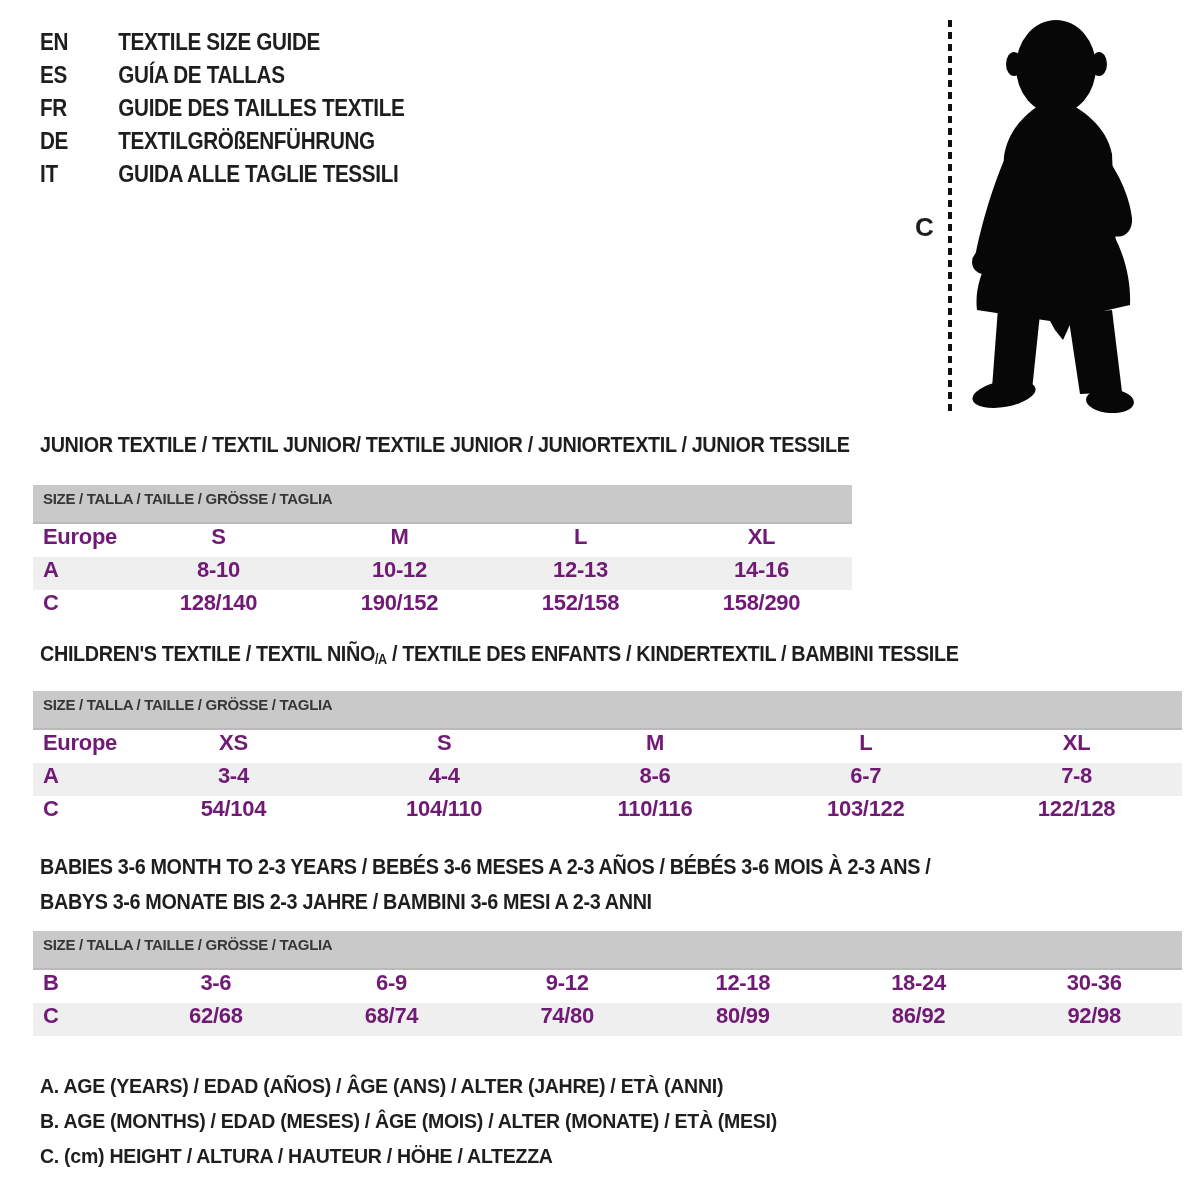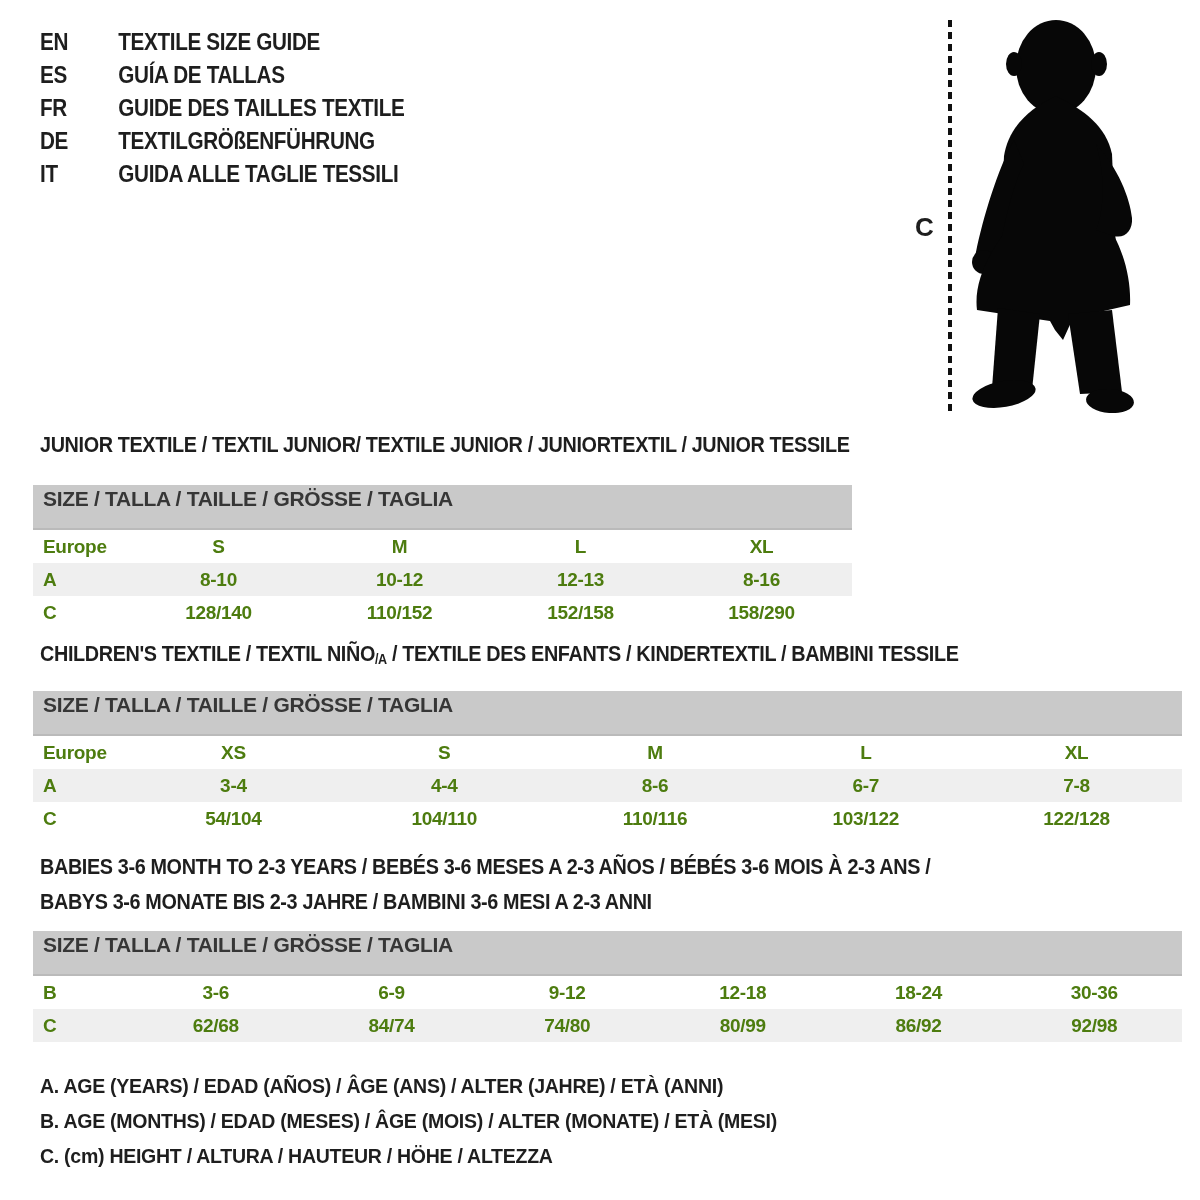--- a/index.html
+++ b/index.html
@@ -36,29 +36,29 @@
   #babies-title   { top:849px; line-height:35px; }
   .sub { font-size:14px; vertical-align:-3px; }
 
   
   .size-table { position:absolute; left:33px; }
   #junior-table   { top:485px; width:819px; }
   #children-table { top:691px; width:1149px; }
   #babies-table   { top:931px; width:1149px; }
 
   .thead {
-    height:45px; line-height:27px; background:#c9c9c9;
+    height:39px; line-height:27px; background:#c9c9c9;
     border-bottom:2px solid #bababa;
     padding-left:10px; box-sizing:border-box;
-    font-size:21px; font-weight:bold; color:#363636; letter-spacing:-0.3px;
+    font-size:15px; font-weight:bold; color:#363636; letter-spacing:-0.3px;
     white-space:nowrap; overflow:hidden;
   }
   .trow {
-    display:flex; height:33px; align-items:center;
-    font-size:19px; font-weight:bold; letter-spacing:-0.3px; color:#4d7c0f;
+    display:flex; height:33px; align-items:flex-start;
+    font-size:22px; font-weight:bold; letter-spacing:-0.3px; color:#701a75;
   }
   .trow.stripe { background:#efefef; }
   .tlabel { width:95px; padding-left:10px; box-sizing:border-box; }
   .tcell { flex:1; text-align:center; }
 
   
   .legend {
     position:absolute; left:40px; top:1068px;
     font-size:21px; font-weight:bold; line-height:35px; letter-spacing:-0.3px;
     transform:scaleX(.93); transform-origin:left top; white-space:nowrap;
@@ -117,26 +117,26 @@
     <div class="tcell">S</div>
     <div class="tcell">M</div>
     <div class="tcell">L</div>
     <div class="tcell">XL</div>
   </div>
   <div class="trow stripe">
     <div class="tlabel">A</div>
     <div class="tcell">8-10</div>
     <div class="tcell">10-12</div>
     <div class="tcell">12-13</div>
-    <div class="tcell">8-16</div>
+    <div class="tcell">14-16</div>
   </div>
   <div class="trow">
     <div class="tlabel">C</div>
     <div class="tcell">128/140</div>
-    <div class="tcell">110/152</div>
+    <div class="tcell">190/152</div>
     <div class="tcell">152/158</div>
     <div class="tcell">158/290</div>
   </div>
 </div>
 
 <div class="tbl-title" id="children-title">
   <span>CHILDREN'S TEXTILE / TEXTIL NIÑO</span><span class="sub">/A</span><span> / TEXTILE DES ENFANTS / KINDERTEXTIL / BAMBINI TESSILE</span>
 </div>
 <div class="size-table" id="children-table">
   <div class="thead">SIZE / TALLA / TAILLE / GRÖSSE / TAGLIA</div>
@@ -177,21 +177,21 @@
     <div class="tcell">3-6</div>
     <div class="tcell">6-9</div>
     <div class="tcell">9-12</div>
     <div class="tcell">12-18</div>
     <div class="tcell">18-24</div>
     <div class="tcell">30-36</div>
   </div>
   <div class="trow stripe">
     <div class="tlabel">C</div>
     <div class="tcell">62/68</div>
-    <div class="tcell">84/74</div>
+    <div class="tcell">68/74</div>
     <div class="tcell">74/80</div>
     <div class="tcell">80/99</div>
     <div class="tcell">86/92</div>
     <div class="tcell">92/98</div>
   </div>
 </div>
 
 <div class="legend">
   <div>A. AGE (YEARS) / EDAD (AÑOS) / ÂGE (ANS) / ALTER (JAHRE) / ETÀ (ANNI)</div>
   <div>B. AGE (MONTHS) / EDAD (MESES) / ÂGE (MOIS) / ALTER (MONATE) / ETÀ (MESI)</div>

